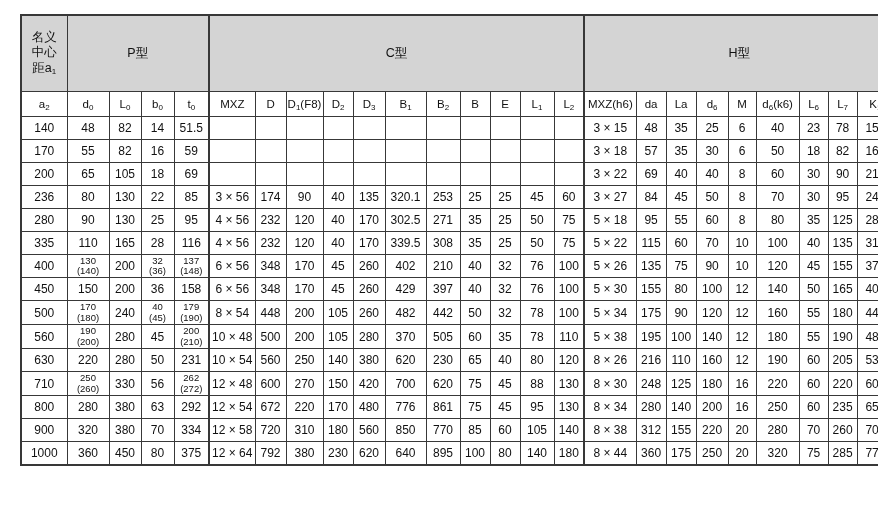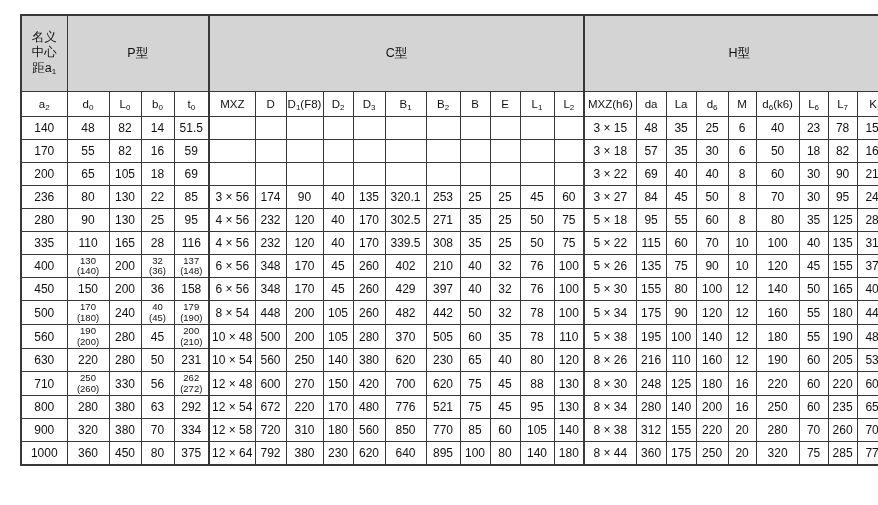--- a/index.html
+++ b/index.html
@@ -467,21 +467,21 @@
           <td>280</td>
           <td>380</td>
           <td>63</td>
           <td>292</td>
           <td class="secdiv">12 × 54</td>
           <td>672</td>
           <td>220</td>
           <td>170</td>
           <td>480</td>
           <td>776</td>
-          <td>521</td>
+          <td>861</td>
           <td>75</td>
           <td>45</td>
           <td>95</td>
           <td>130</td>
           <td class="secdiv">8 × 34</td>
           <td>280</td>
           <td>140</td>
           <td>200</td>
           <td>16</td>
           <td>250</td>

